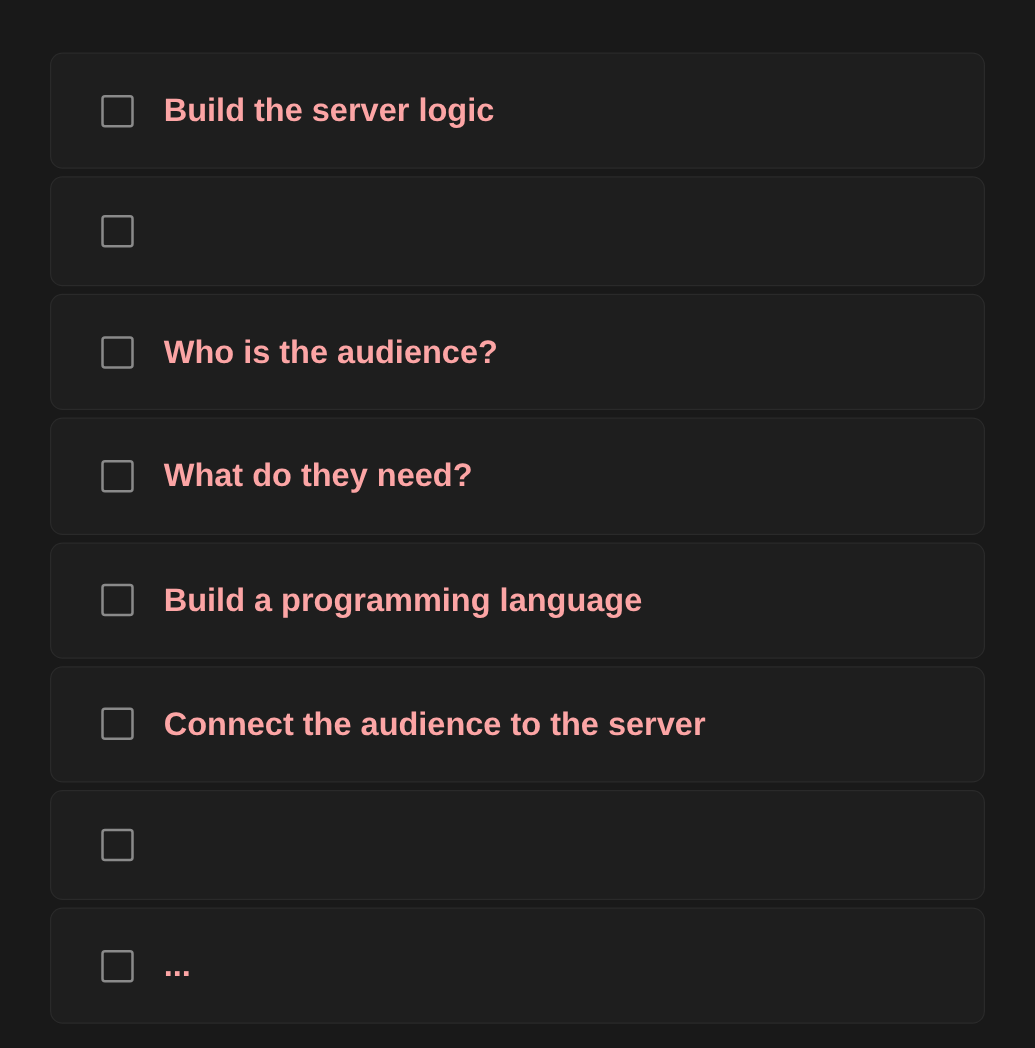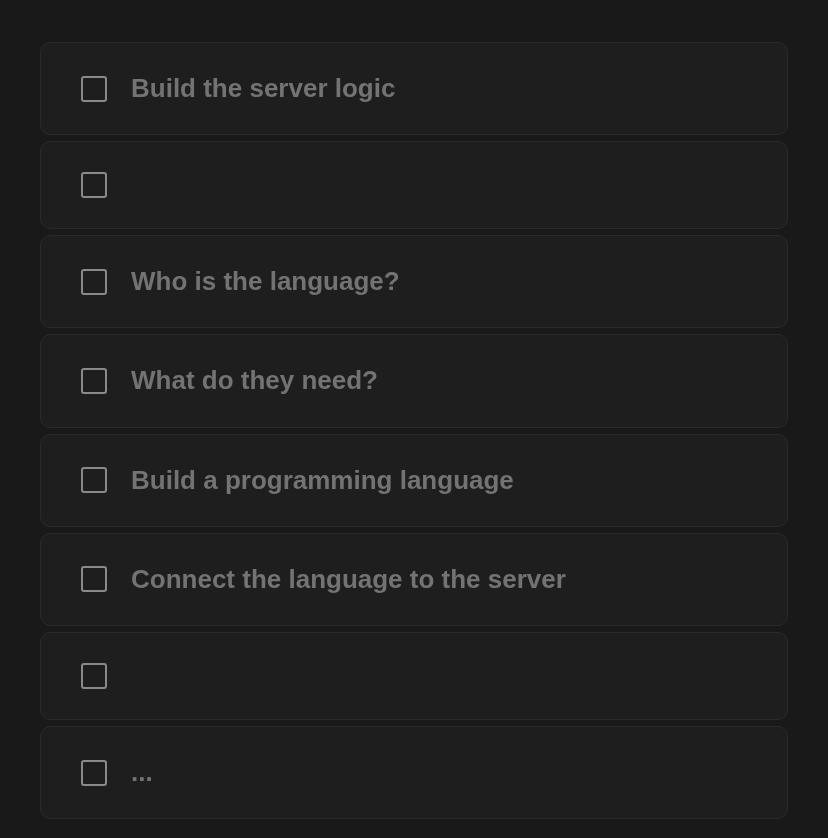--- a/index.html
+++ b/index.html
@@ -37,52 +37,52 @@
       width: 26px;
       height: 26px;
       min-width: 26px;
       border: 2.5px solid #8a8a8a;
       border-radius: 3px;
       background: transparent;
       cursor: pointer;
     }
     
     .task-label {
-      color: #737373;
+      color: #fca5a5;
       font-size: 26px;
       font-weight: 600;
       line-height: 1.2;
     }
   </style>
 </head>
 <body>
 
 <div class="task-list">
   <div class="task-item">
     <div class="checkbox"></div>
     <div class="task-label">Build the server logic</div>
   </div>
   <div class="task-item">
     <div class="checkbox"></div>
   </div>
   <div class="task-item">
     <div class="checkbox"></div>
-    <div class="task-label">Who is the language?</div>
+    <div class="task-label">Who is the audience?</div>
   </div>
   <div class="task-item">
     <div class="checkbox"></div>
     <div class="task-label">What do they need?</div>
   </div>
   <div class="task-item">
     <div class="checkbox"></div>
     <div class="task-label">Build a programming language</div>
   </div>
   <div class="task-item">
     <div class="checkbox"></div>
-    <div class="task-label">Connect the language to the server</div>
+    <div class="task-label">Connect the audience to the server</div>
   </div>
   <div class="task-item">
     <div class="checkbox"></div>
   </div>
   <div class="task-item">
     <div class="checkbox"></div>
     <div class="task-label">...</div>
   </div>
 </div>
 

